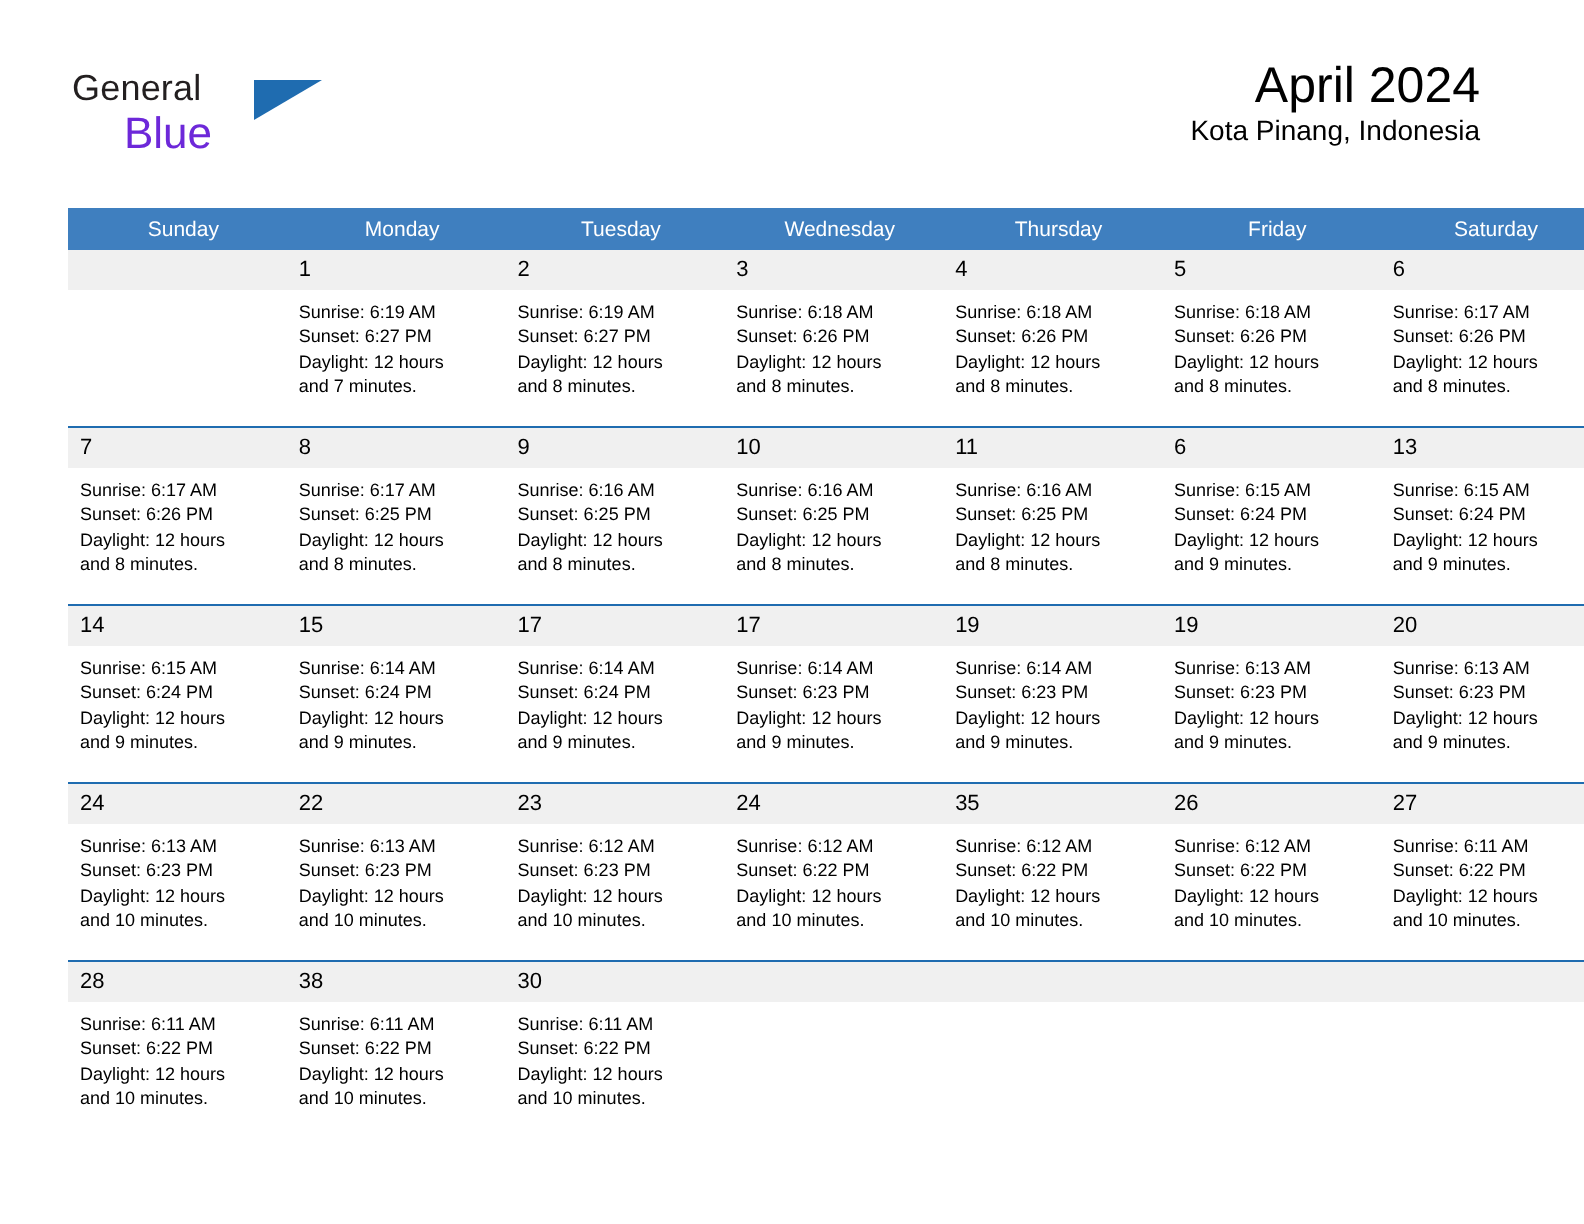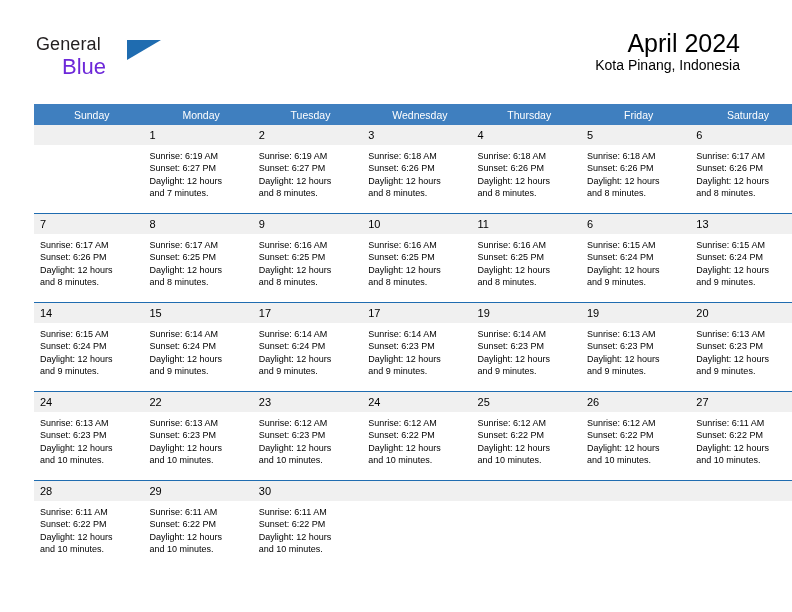--- a/index.html
+++ b/index.html
@@ -390,21 +390,21 @@
             <td class="daycell">
               <div class="daynum">24</div>
               <div class="detail">
                 <div>Sunrise: 6:12 AM</div>
                 <div>Sunset: 6:22 PM</div>
                 <div>Daylight: 12 hours</div>
                 <div>and 10 minutes.</div>
               </div>
             </td>
             <td class="daycell">
-              <div class="daynum">25</div>
+              <div class="daynum">35</div>
               <div class="detail">
                 <div>Sunrise: 6:12 AM</div>
                 <div>Sunset: 6:22 PM</div>
                 <div>Daylight: 12 hours</div>
                 <div>and 10 minutes.</div>
               </div>
             </td>
             <td class="daycell">
               <div class="daynum">26</div>
               <div class="detail">
@@ -428,21 +428,21 @@
             <td class="daycell">
               <div class="daynum">28</div>
               <div class="detail">
                 <div>Sunrise: 6:11 AM</div>
                 <div>Sunset: 6:22 PM</div>
                 <div>Daylight: 12 hours</div>
                 <div>and 10 minutes.</div>
               </div>
             </td>
             <td class="daycell">
-              <div class="daynum">29</div>
+              <div class="daynum">38</div>
               <div class="detail">
                 <div>Sunrise: 6:11 AM</div>
                 <div>Sunset: 6:22 PM</div>
                 <div>Daylight: 12 hours</div>
                 <div>and 10 minutes.</div>
               </div>
             </td>
             <td class="daycell">
               <div class="daynum">30</div>
               <div class="detail">

